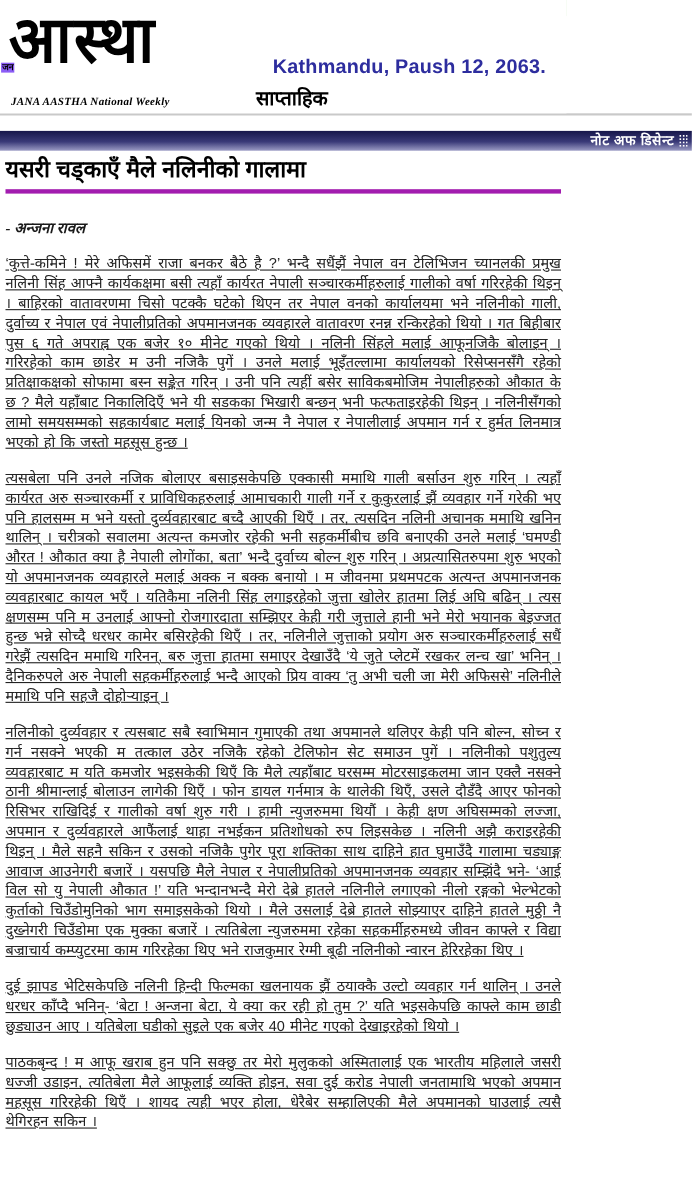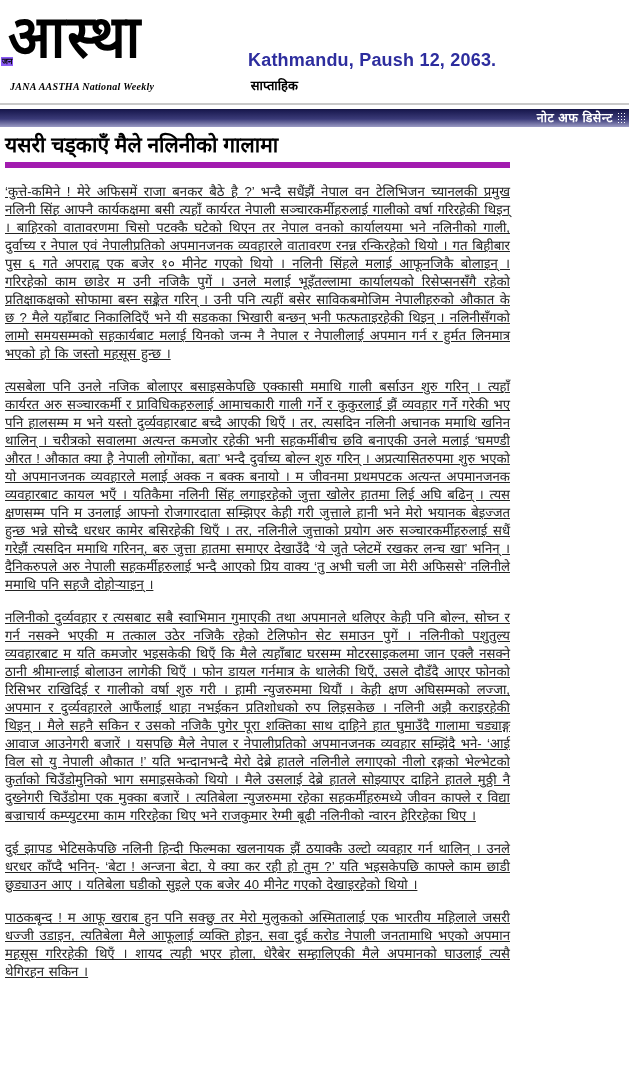--- a/index.html
+++ b/index.html
@@ -46,53 +46,53 @@
     position: absolute; left: 10px; top: 76px;
     width: 288px;
     display: flex; justify-content: space-between; align-items: baseline;
   }
   .logo-sub-en {
     font-family: "Liberation Serif", serif;
     font-style: italic; font-weight: bold;
     font-size: 10px; color: #000; letter-spacing: 0.3px;
   }
   .logo-sub-np {
-    font-size: 13px; font-weight: bold; color: #000;
+    font-size: 18px; font-weight: bold; color: #000;
   }
   .dateline {
     position: absolute; left: 248px; top: 50px;
     font-size: 18px; font-weight: bold;
     color: #2d2d9e; letter-spacing: 0.2px;
   }
 
   
   .rule { width: 629px; height: 2px; background: #c9c9c9; }
   .section-bar {
-    margin-top: 4px;
+    margin-top: 14px;
     width: 629px; height: 18px;
     background: linear-gradient(180deg, #16164a 0%, #3a3a78 55%, #9b9bc4 100%);
     display: flex; justify-content: flex-end; align-items: center;
     padding-right: 4px; gap: 4px;
   }
   .section-label {
     color: #ffffff; font-weight: bold; font-size: 12.5px;
     line-height: 18px; letter-spacing: 0.5px;
   }
   .dots-icon {
     display: inline-block; width: 8px; height: 12px;
     background-image: radial-gradient(circle, #ffffff 0.8px, transparent 1px);
     background-size: 3px 3px;
   }
 
   
   .article { padding: 4px 5px 0 5px; }
   .headline {
     font-size: 21px; font-weight: bold; color: #000;
     line-height: 1.3; padding-bottom: 4px;
-    border-bottom: 6px solid #a21caf;
+    border-bottom: 4px solid #a21caf;
   }
   .byline {
     margin-top: 22px;
     font-style: italic; font-size: 13.5px; color: #1a1a1a;
     font-family: "Liberation Serif", serif;
     font-weight: bold;
   }
   .body-para {
     margin-top: 15px;
     font-size: 13.2px; line-height: 18px;
@@ -122,20 +122,21 @@
 
   <div class="rule"></div>
 
   <div class="section-bar">
     <span class="section-label">नोट अफ डिसेन्ट</span>
     <span class="dots-icon"></span>
   </div>
 
   <main class="article">
     <h1 class="headline">यसरी चड्काएँ मैले नलिनीको गालामा</h1>
+    <p class="byline">- अन्जना रावल</p>
     <p class="body-para">‘कुत्ते-कमिने ! मेरे अफिसमें राजा बनकर बैठे है ?’ भन्दै सधैंझैं नेपाल वन टेलिभिजन च्यानलकी प्रमुख नलिनी सिंह आफ्नै कार्यकक्षमा बसी त्यहाँ कार्यरत नेपाली सञ्चारकर्मीहरुलाई गालीको वर्षा गरिरहेकी थिइन् । बाहिरको वातावरणमा चिसो पटक्कै घटेको थिएन तर नेपाल वनको कार्यालयमा भने नलिनीको गाली, दुर्वाच्य र नेपाल एवं नेपालीप्रतिको अपमानजनक व्यवहारले वातावरण रनन्न रन्किरहेको थियो । गत बिहीबार पुस ६ गते अपराह्न एक बजेर १० मीनेट गएको थियो । नलिनी सिंहले मलाई आफूनजिकै बोलाइन् । गरिरहेको काम छाडेर म उनी नजिकै पुगें । उनले मलाई भूइँतल्लामा कार्यालयको रिसेप्सनसँगै रहेको प्रतिक्षाकक्षको सोफामा बस्न सङ्केत गरिन् । उनी पनि त्यहीं बसेर साविकबमोजिम नेपालीहरुको औकात के छ ? मैले यहाँबाट निकालिदिएँ भने यी सडकका भिखारी बन्छन् भनी फत्फताइरहेकी थिइन् । नलिनीसँगको लामो समयसम्मको सहकार्यबाट मलाई यिनको जन्म नै नेपाल र नेपालीलाई अपमान गर्न र हुर्मत लिनमात्र भएको हो कि जस्तो महसूस हुन्छ ।</p>
     <p class="body-para">त्यसबेला पनि उनले नजिक बोलाएर बसाइसकेपछि एक्कासी ममाथि गाली बर्साउन शुरु गरिन् । त्यहाँ कार्यरत अरु सञ्चारकर्मी र प्राविधिकहरुलाई आमाचकारी गाली गर्ने र कुकुरलाई झैं व्यवहार गर्ने गरेकी भए पनि हालसम्म म भने यस्तो दुर्व्यवहारबाट बच्दै आएकी थिएँ । तर, त्यसदिन नलिनी अचानक ममाथि खनिन थालिन् । चरीत्रको सवालमा अत्यन्त कमजोर रहेकी भनी सहकर्मीबीच छवि बनाएकी उनले मलाई ‘घमण्डी औरत ! औकात क्या है नेपाली लोगोंका, बता’ भन्दै दुर्वाच्य बोल्न शुरु गरिन् । अप्रत्यासितरुपमा शुरु भएको यो अपमानजनक व्यवहारले मलाई अक्क न बक्क बनायो । म जीवनमा प्रथमपटक अत्यन्त अपमानजनक व्यवहारबाट कायल भएँ । यतिकैमा नलिनी सिंह लगाइरहेको जुत्ता खोलेर हातमा लिई अघि बढिन् । त्यस क्षणसम्म पनि म उनलाई आफ्नो रोजगारदाता सम्झिएर केही गरी जुत्ताले हानी भने मेरो भयानक बेइज्जत हुन्छ भन्ने सोच्दै धरधर कामेर बसिरहेकी थिएँ । तर, नलिनीले जुत्ताको प्रयोग अरु सञ्चारकर्मीहरुलाई सधैं गरेझैं त्यसदिन ममाथि गरिनन्, बरु जुत्ता हातमा समाएर देखाउँदै ‘ये जुते प्लेटमें रखकर लन्च खा’ भनिन् । दैनिकरुपले अरु नेपाली सहकर्मीहरुलाई भन्दै आएको प्रिय वाक्य ‘तु अभी चली जा मेरी अफिससे’ नलिनीले ममाथि पनि सहजै दोहोऱ्याइन् ।</p>
     <p class="body-para">नलिनीको दुर्व्यवहार र त्यसबाट सबै स्वाभिमान गुमाएकी तथा अपमानले थलिएर केही पनि बोल्न, सोच्न र गर्न नसक्ने भएकी म तत्काल उठेर नजिकै रहेको टेलिफोन सेट समाउन पुगें । नलिनीको पशुतुल्य व्यवहारबाट म यति कमजोर भइसकेकी थिएँ कि मैले त्यहाँबाट घरसम्म मोटरसाइकलमा जान एक्लै नसक्ने ठानी श्रीमान्लाई बोलाउन लागेकी थिएँ । फोन डायल गर्नमात्र के थालेकी थिएँ, उसले दौडँदै आएर फोनको रिसिभर राखिदिई र गालीको वर्षा शुरु गरी । हामी न्युजरुममा थियौं । केही क्षण अघिसम्मको लज्जा, अपमान र दुर्व्यवहारले आफैंलाई थाहा नभईकन प्रतिशोधको रुप लिइसकेछ । नलिनी अझै कराइरहेकी थिइन् । मैले सहनै सकिन र उसको नजिकै पुगेर पूरा शक्तिका साथ दाहिने हात घुमाउँदै गालामा चड्याङ्ग आवाज आउनेगरी बजारें । यसपछि मैले नेपाल र नेपालीप्रतिको अपमानजनक व्यवहार सम्झिंदै भने- ‘आई विल सो यु नेपाली औकात !’ यति भन्दानभन्दै मेरो देब्रे हातले नलिनीले लगाएको नीलो रङ्गको भेल्भेटको कुर्ताको चिउँडोमुनिको भाग समाइसकेको थियो । मैले उसलाई देब्रे हातले सोझ्याएर दाहिने हातले मुठ्ठी नै दुख्नेगरी चिउँडोमा एक मुक्का बजारें । त्यतिबेला न्युजरुममा रहेका सहकर्मीहरुमध्ये जीवन काफ्ले र विद्या बज्राचार्य कम्प्युटरमा काम गरिरहेका थिए भने राजकुमार रेग्मी बूढी नलिनीको न्वारन हेरिरहेका थिए ।</p>
     <p class="body-para">दुई झापड भेटिसकेपछि नलिनी हिन्दी फिल्मका खलनायक झैं ठयाक्कै उल्टो व्यवहार गर्न थालिन् । उनले धरधर काँप्दै भनिन्- ‘बेटा ! अन्जना बेटा, ये क्या कर रही हो तुम ?’ यति भइसकेपछि काफ्ले काम छाडी छुड्याउन आए । यतिबेला घडीको सुइले एक बजेर 40 मीनेट गएको देखाइरहेको थियो ।</p>
     <p class="body-para">पाठकबृन्द ! म आफू खराब हुन पनि सक्छु तर मेरो मुलुकको अस्मितालाई एक भारतीय महिलाले जसरी धज्जी उडाइन, त्यतिबेला मैले आफूलाई व्यक्ति होइन, सवा दुई करोड नेपाली जनतामाथि भएको अपमान महसूस गरिरहेकी थिएँ । शायद त्यही भएर होला, धेरैबेर सम्हालिएकी मैले अपमानको घाउलाई त्यसै थेगिरहन सकिन ।</p>
   </main>
 
 </div>
 
 </body></html>

